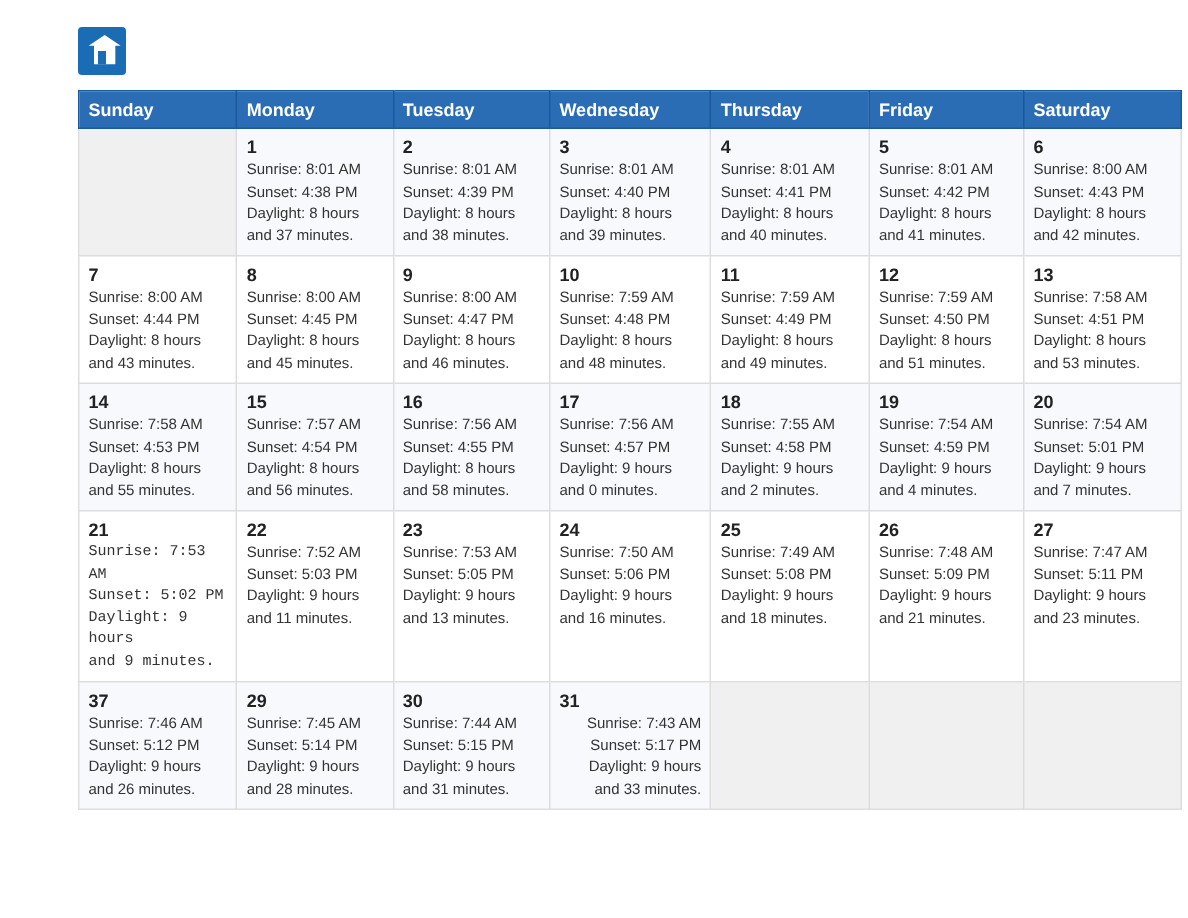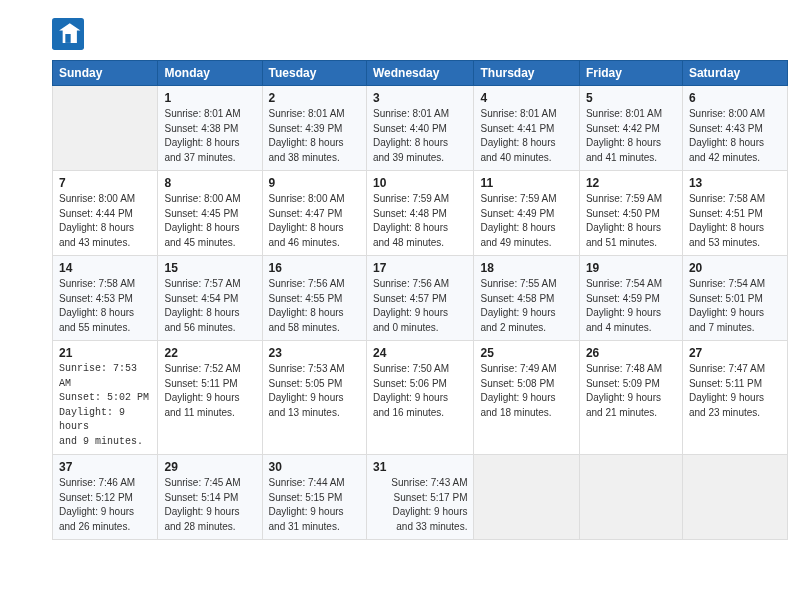--- a/index.html
+++ b/index.html
@@ -279,21 +279,21 @@
           <td>
             <span class="day-num">21</span>
             <div class="day-info" style="white-space: pre-line; font-family: Liberation Mono, monospace;">Sunrise: 7:53 AM
 Sunset: 5:02 PM
 Daylight: 9 hours
 and 9 minutes.</div>
           </td>
           <td>
             <span class="day-num">22</span>
             <div class="day-info" style="white-space: pre-line;">Sunrise: 7:52 AM
-Sunset: 5:11 PM
+Sunset: 5:03 PM
 Daylight: 9 hours
 and 11 minutes.</div>
           </td>
           <td>
             <span class="day-num">23</span>
             <div class="day-info" style="white-space: pre-line;">Sunrise: 7:53 AM
 Sunset: 5:05 PM
 Daylight: 9 hours
 and 13 minutes.</div>
           </td>

